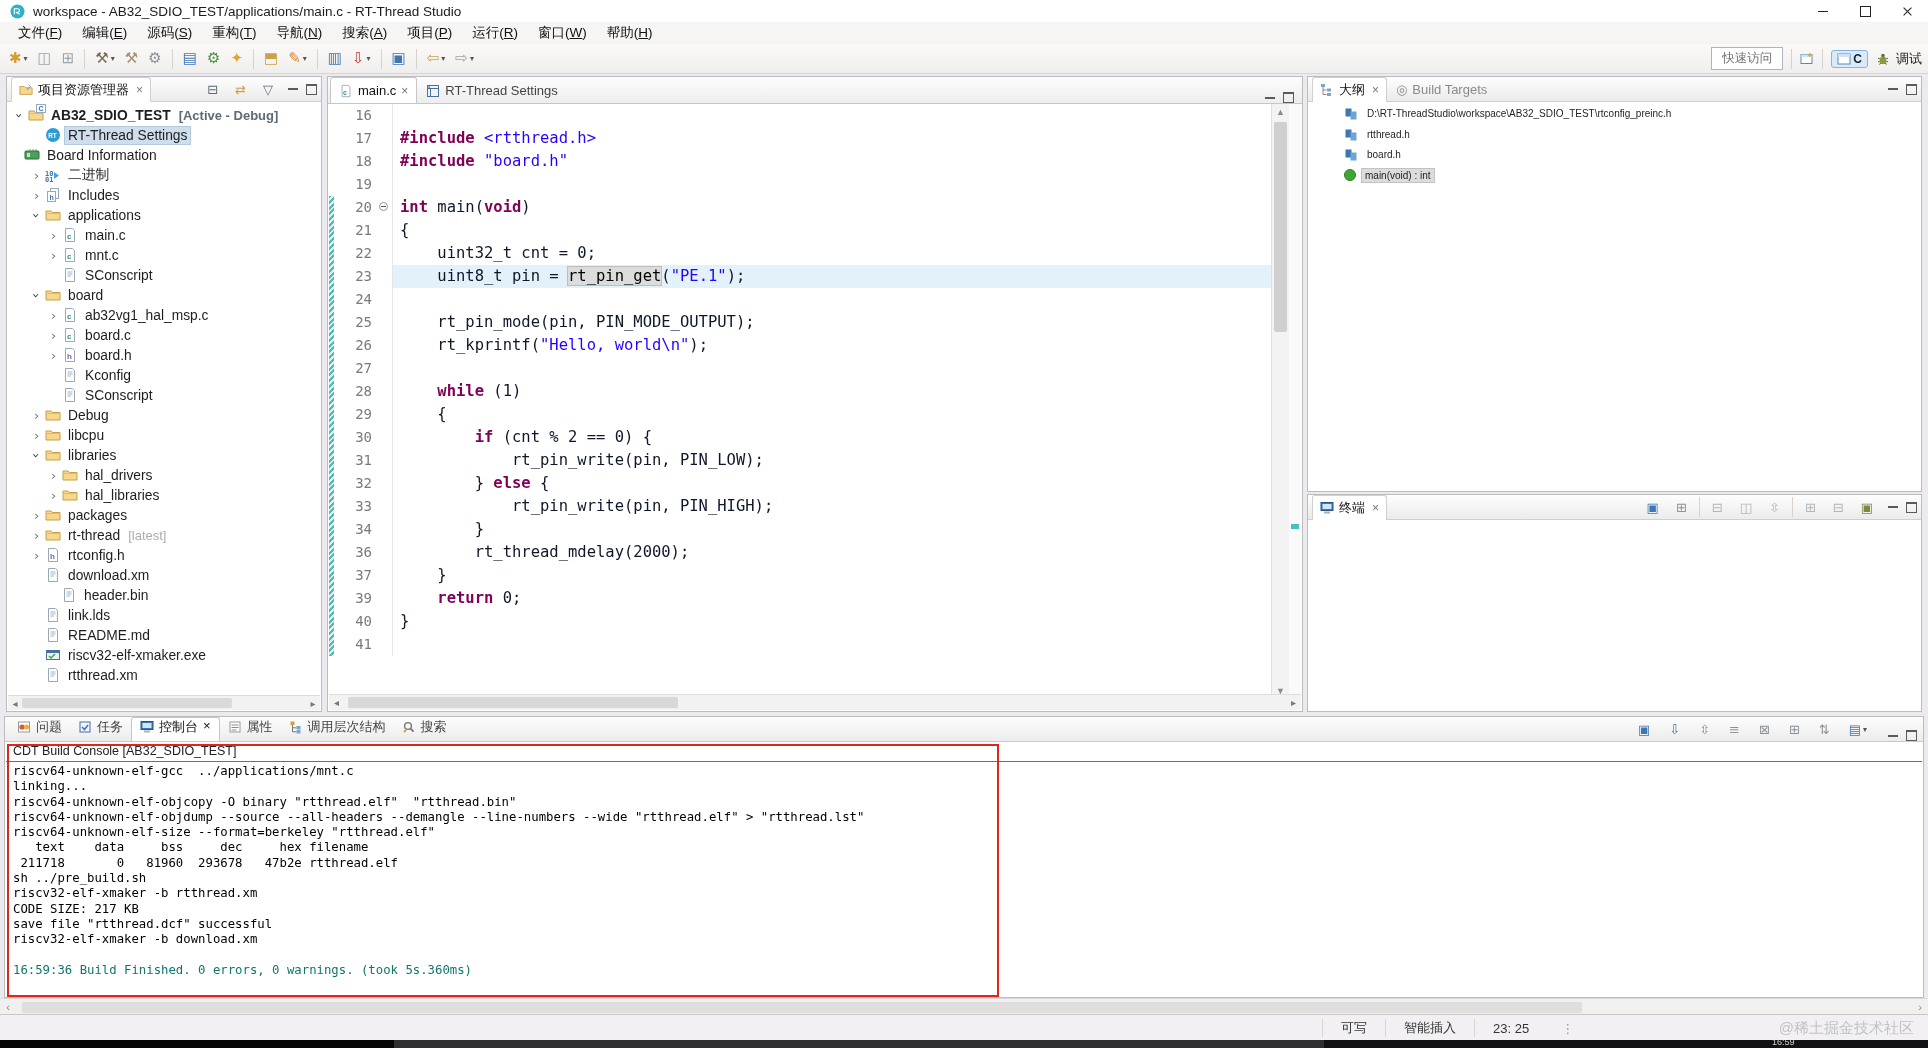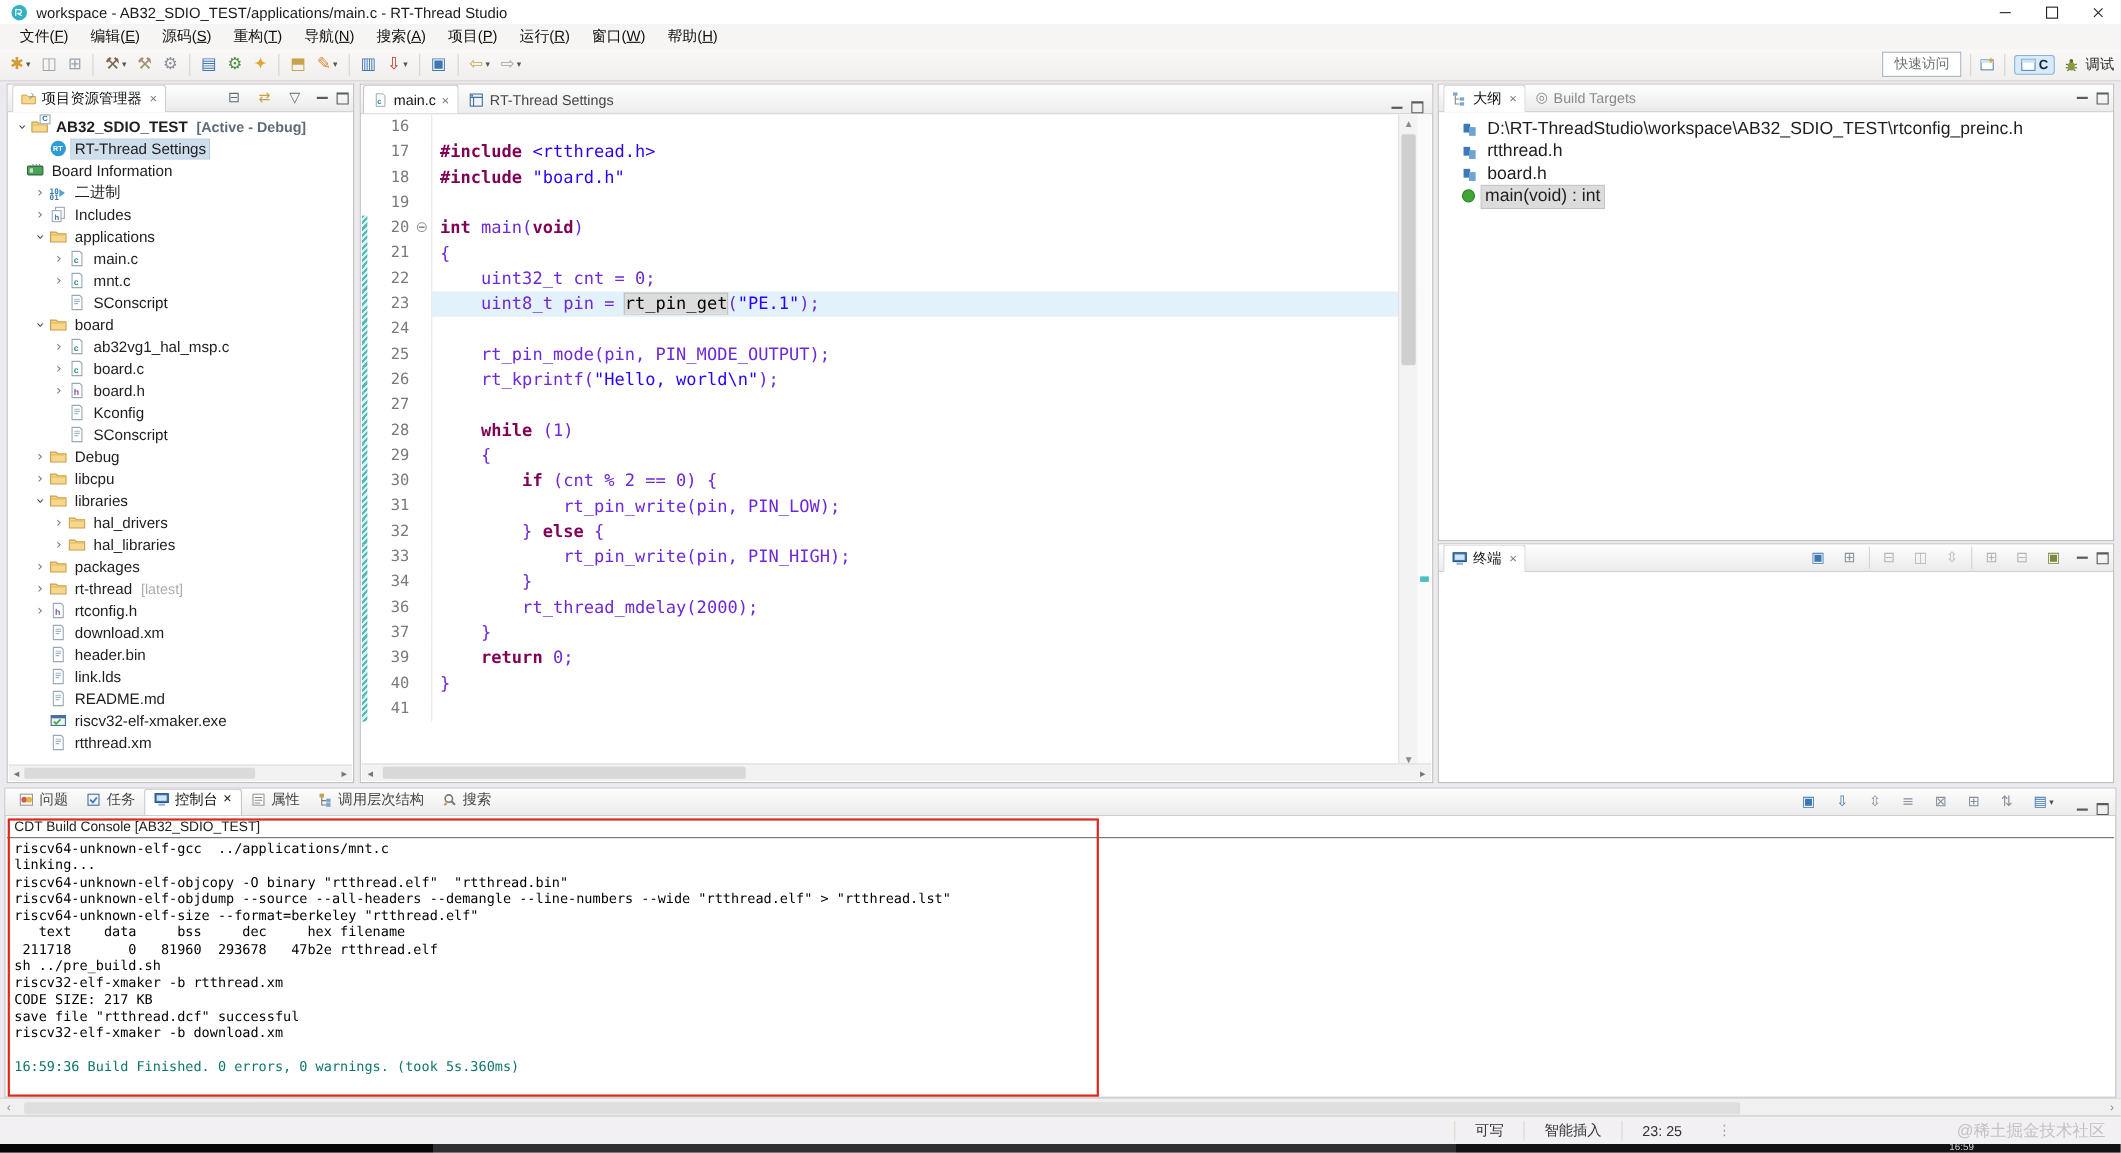--- a/index.html
+++ b/index.html
@@ -77,33 +77,33 @@
   .diffb.on{background:repeating-linear-gradient(135deg,#54b8b8 0 2px,#d9f0f0 2px 4px)}
   .lnum{width:38px;flex:none;text-align:right;color:#7a7a7a;padding-right:5px;font-size:14px}
   .foldc{width:15px;flex:none;border-right:1px solid #e6e6e6;position:relative}
   .foldminus{position:absolute;left:2px;top:6px;width:9px;height:9px;border:1px solid #949494;border-radius:50%;background:#fff;box-sizing:border-box}
   .foldminus::after{content:"";position:absolute;left:1px;top:3px;width:5px;height:1px;background:#555}
   .ctext{flex:1;white-space:pre;padding-left:7px}
   .cline.cur .ctext{background:#e3f1fb}
   .tk-k{color:#7f0055;font-weight:bold}
   .tk-d{color:#7f0055;font-weight:bold}
   .tk-s{color:#2a00ff}
-  .tk-p{color:#6d28d9}
+  .tk-p{color:#0f172a}
   .tk-occ{color:#000;background:#dcdcdc;box-shadow:0 0 0 1px #bdbdbd}
   #ed-vscroll{position:absolute;top:27px;right:13px;width:17px;height:594px;background:#f3f3f3;border-left:1px solid #e0e0e0}
   #ed-vscroll .sarr{height:15px;display:flex;align-items:center;justify-content:center;color:#8a8a8a;font-size:9px}
   #ed-vthumb{position:absolute;left:2px;top:18px;width:13px;height:210px;background:#cfcfcf;border-radius:2px}
   #ed-ruler{position:absolute;top:27px;right:1px;width:12px;height:594px;background:#fafafa}
   .rmark{position:absolute;left:2px;width:8px;height:5px}
   #ed-hscroll{position:absolute;left:1px;right:1px;bottom:1px;height:15px;background:#f2f2f2;border-top:1px solid #ddd;display:flex;align-items:center}
   #ed-hscroll .arr{width:15px;text-align:center;color:#777;font-size:10px}
   #ed-hscroll .thumb{margin-left:4px;width:330px;height:11px;background:#d8d8d8;border-radius:2px}
   
   #outlist{position:absolute;left:1px;right:1px;top:26px;bottom:1px;overflow:hidden;padding-top:4px}
-  .orow{display:flex;align-items:flex-end;height:20.5px;font-size:16px;padding-left:20px;gap:6px;white-space:nowrap}
+  .orow{display:flex;align-items:flex-start;height:20.5px;font-size:10px;padding-left:35px;gap:6px;white-space:nowrap}
   .orow .olabel{padding:1px 3px}
   .orow.sel .olabel{background:#dcdcdc;outline:1px solid #c2c2c2}
   .bt-ic{color:#8a8a8a;font-size:13px;font-family:"DejaVu Sans",sans-serif}
   
   #console-tabs{height:24px;background:linear-gradient(#fdfdfd,#ececec);border-bottom:1px solid #c9c9c9;display:flex;align-items:flex-end;padding-left:4px}
   .ctab{display:flex;align-items:flex-start;gap:5px;height:23px;padding:0 8px;font-size:13px;color:#444}
   .ctab.active{background:#fff;border:1px solid #c6c6c6;border-bottom:none;border-radius:3px 3px 0 0;color:#111}
   #console-toolbar{margin-left:auto;display:flex;align-items:center;gap:9px;padding-right:8px}
   #console-content{position:absolute;left:1px;right:1px;top:25px;bottom:1px;background:#fff;overflow:hidden;padding:2px 0 0 7px}
   #console-name{font-size:12.5px;color:#222;height:16px}
@@ -517,21 +517,21 @@
       <div class="trow" style="padding-left: 21px;">
         <span class="chev"></span>
         <span class="ticon">
           <svg class="i16" viewBox="0 0 16 16">
             <path d="M3.5 1.5h7l2 2v11h-9z" fill="#fff" stroke="#98a8b8"></path>
             <path d="M5.5 5h5M5.5 7h5M5.5 9h3.5" stroke="#9fb6c5"></path>
           </svg>
         </span>
         <span class="tlabel">download.xm</span>
       </div>
-      <div class="trow" style="padding-left: 21px;">
+      <div class="trow" style="padding-left: 37px;">
         <span class="chev"></span>
         <span class="ticon">
           <svg class="i16" viewBox="0 0 16 16">
             <path d="M3.5 1.5h7l2 2v11h-9z" fill="#fff" stroke="#98a8b8"></path>
             <path d="M5.5 5h5M5.5 7h5M5.5 9h3.5" stroke="#9fb6c5"></path>
           </svg>
         </span>
         <span class="tlabel">header.bin</span>
       </div>
       <div class="trow" style="padding-left: 21px;">

